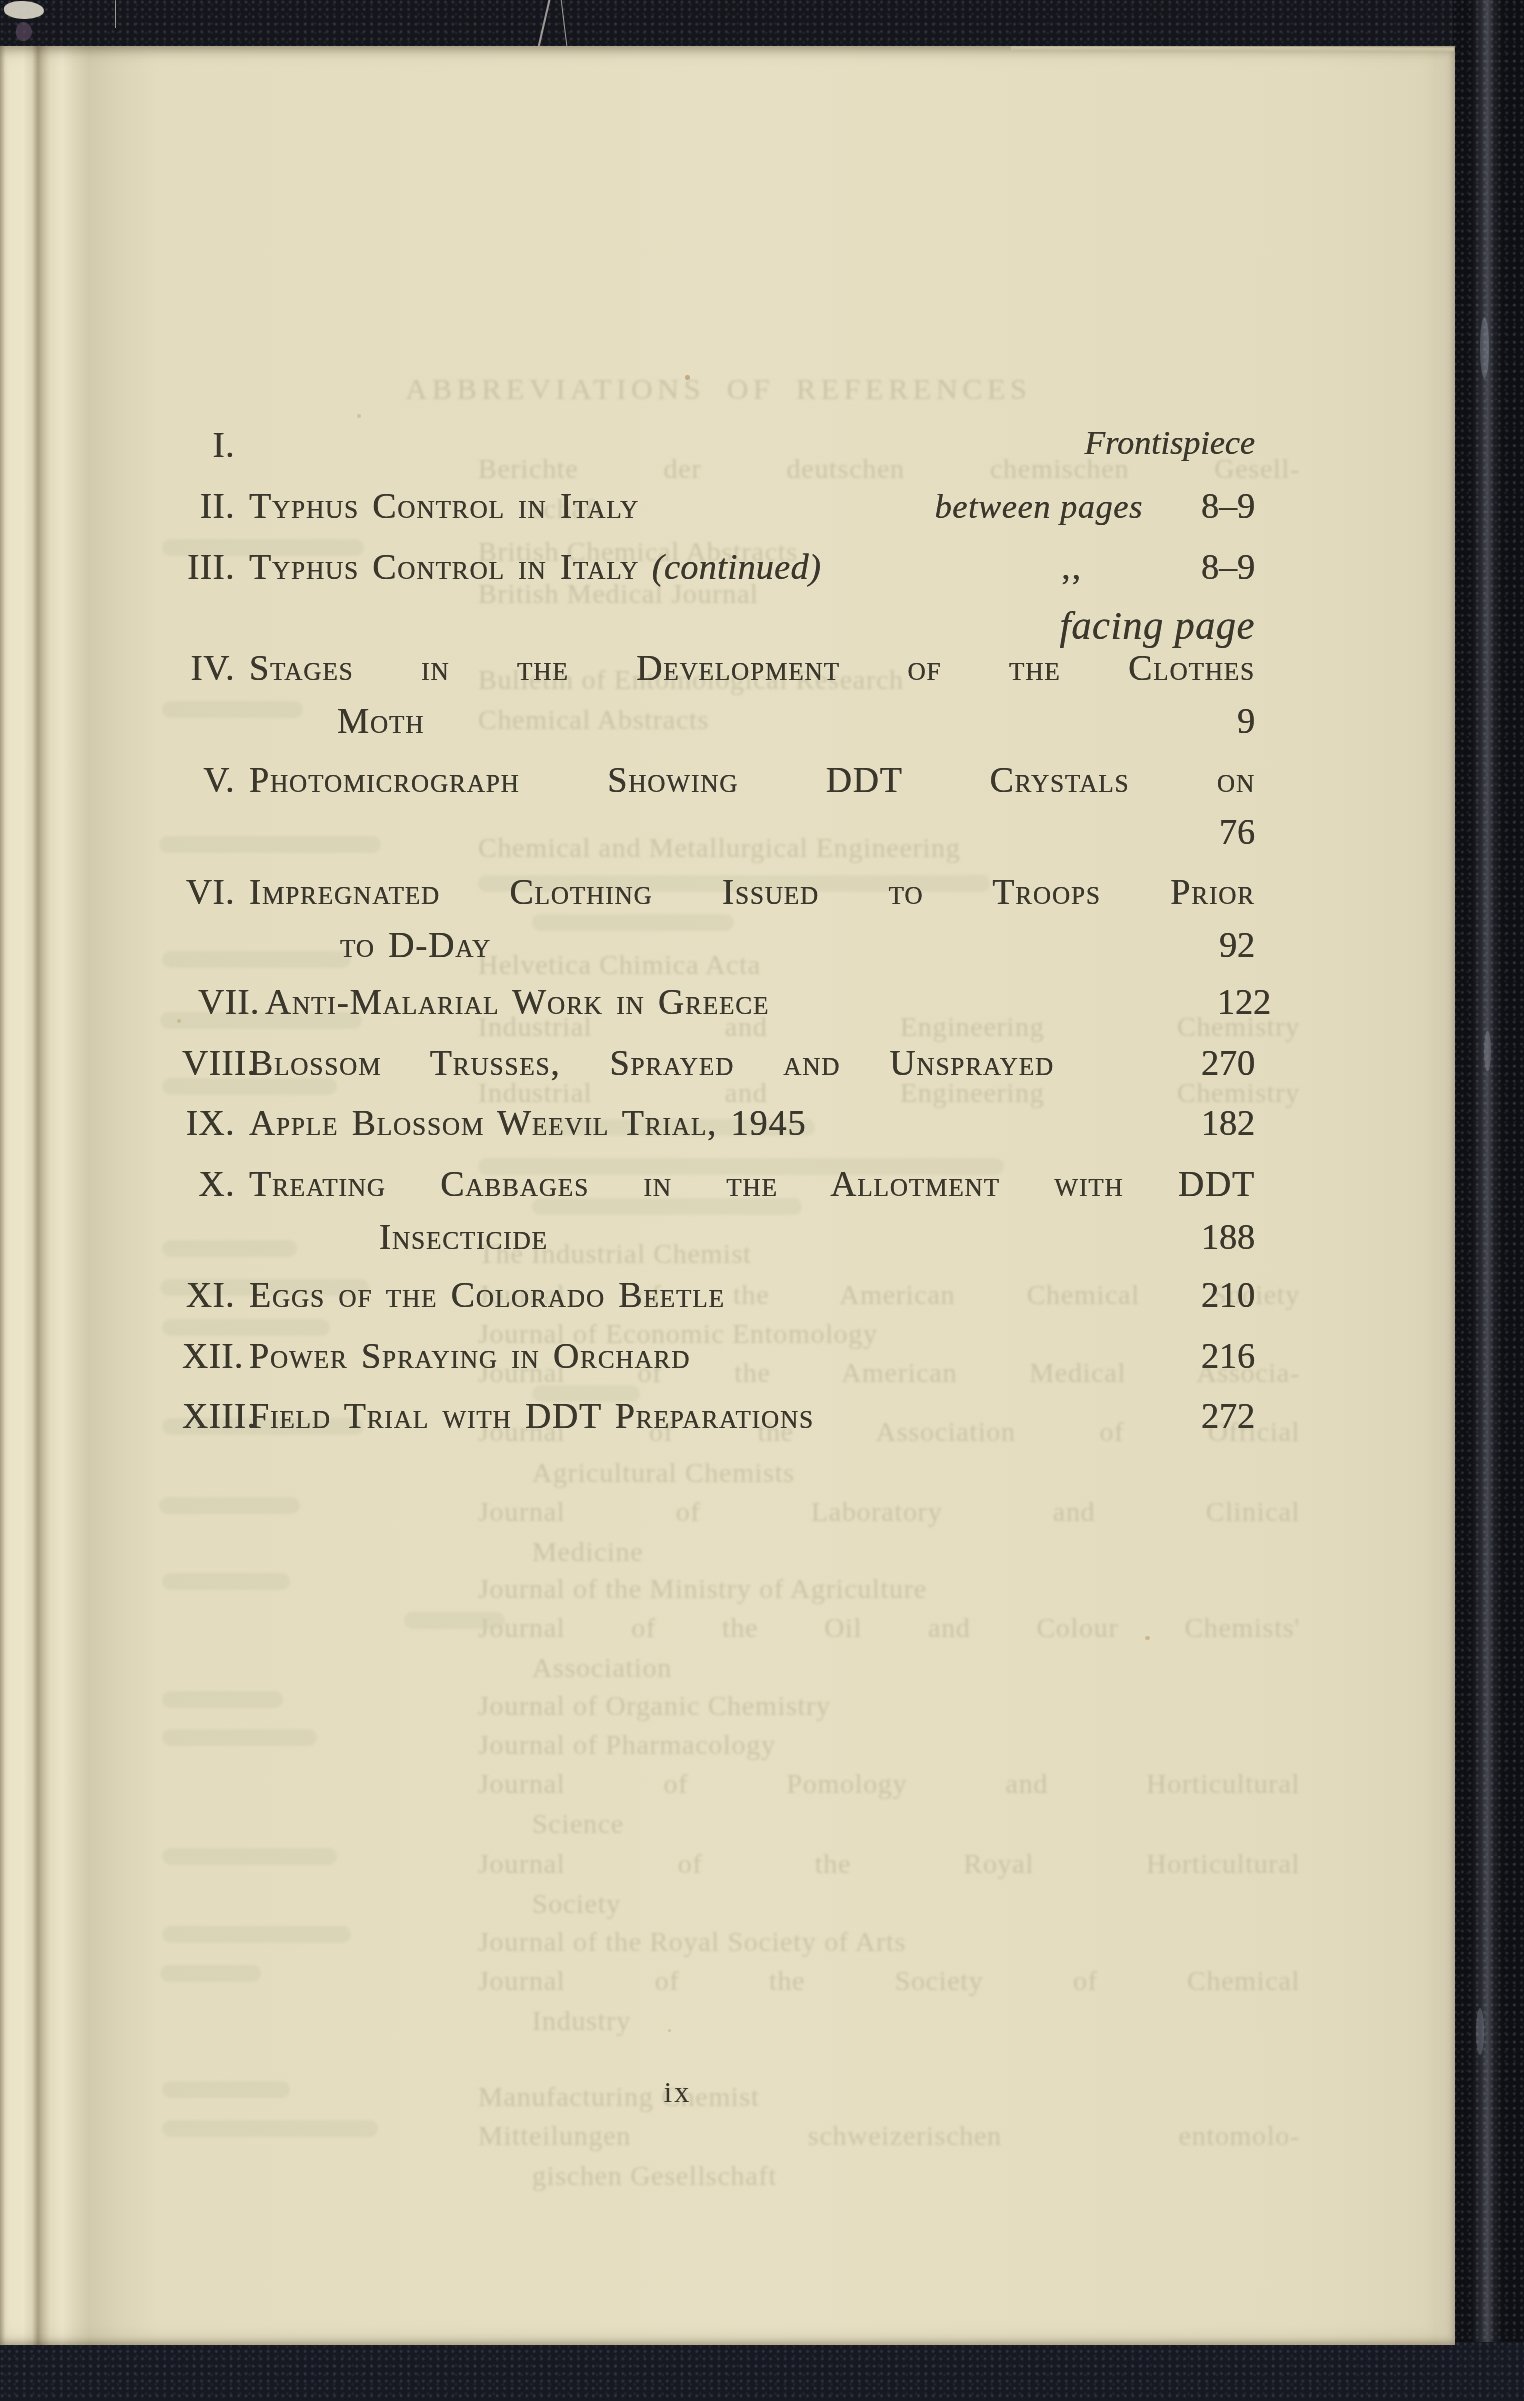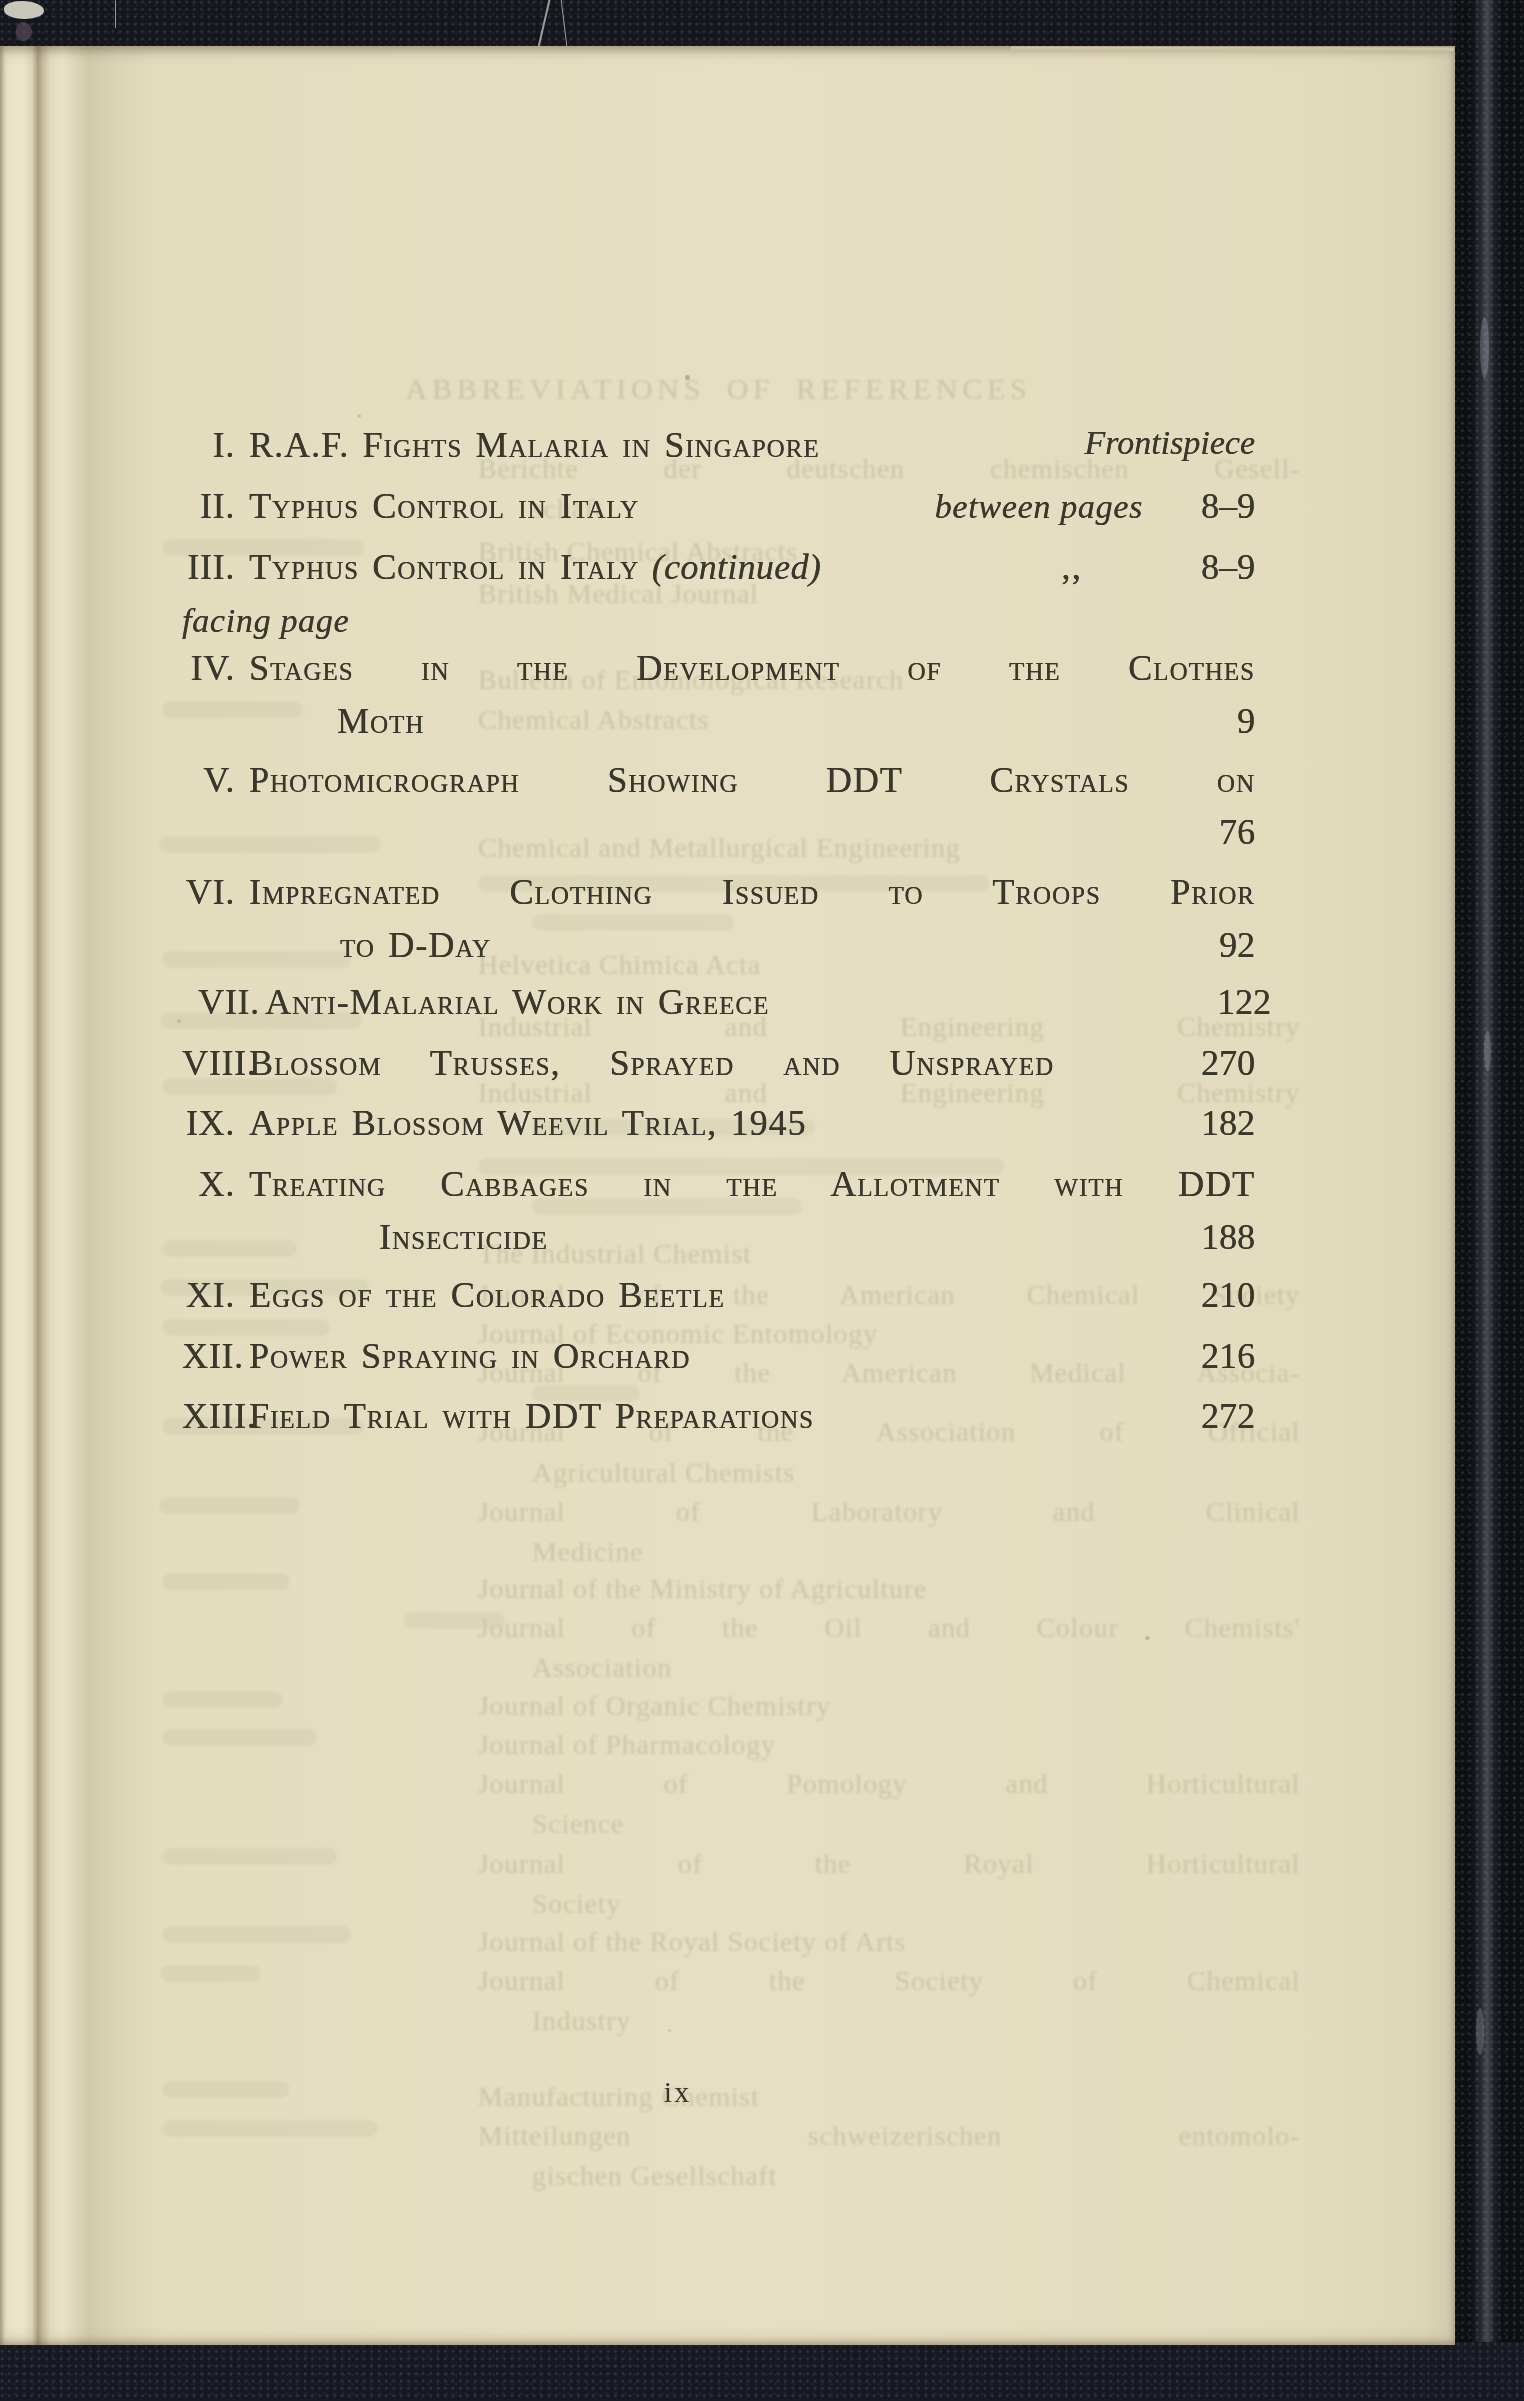--- a/index.html
+++ b/index.html
@@ -57,22 +57,22 @@
   .t1.wide{word-spacing:39px;}
   .t2{position:absolute;top:0;font-size:36px;font-variant:small-caps;letter-spacing:1px;
       word-spacing:3.4px;white-space:nowrap;text-shadow:0.2px 0 0 currentColor;}
   .suffix{font-variant:normal;font-style:italic;letter-spacing:0.3px;}
   .ref{position:absolute;right:0;display:flex;align-items:baseline;
        text-shadow:0.2px 0 0 currentColor;justify-content:flex-end;}
   .ref .pre{font-style:italic;font-size:34px;letter-spacing:0.7px;}
   .ref .pre.ditto{font-style:normal;font-size:36px;letter-spacing:1.3px;}
   .ref .pg{min-width:65px;text-align:right;font-size:36px;}
   .ref .pg.italic{font-style:italic;font-size:34px;min-width:0;}
-  .facing-row{position:absolute;left:182px;width:1073px;
-      font-style:italic;font-size:34px;letter-spacing:0.7px;
+  .facing-row{position:absolute;left:182px;width:1073px;text-align:right;
+      font-style:italic;font-size:40px;letter-spacing:0.7px;
       text-shadow:0.2px 0 0 currentColor;}
   #folio{position:absolute;left:610px;top:2075px;width:135px;text-align:center;
       font-size:30px;letter-spacing:2px;}
 
   
   #patch{position:absolute;left:4px;top:1.3px;width:40px;height:18px;background:#d9d5c6;
       border-radius:45% 60% 50% 55%;opacity:.92;}
   #purple{position:absolute;left:16px;top:21.6px;width:16px;height:19px;background:#5e4b63;
       border-radius:50% 60% 55% 45%;opacity:.65;}
   .thread{position:absolute;background:#cbc8bf;opacity:.75;border-radius:1.3px;}
@@ -166,21 +166,20 @@
       <div class="gbar" style="left: 532px; top: 1119px; width: 283px;"></div>
       <div class="gbar" style="left: 478px; top: 1158px; width: 526px;"></div>
       <div class="gbar" style="left: 532px; top: 1198px; width: 270px;"></div>
       <div class="gbar" style="left: 532px; top: 1385px; width: 108px;"></div>
     </div>
 
   <div id="content">
     <div id="rows">
         <div class="row" style="top: 424px;">
           <span class="num">I.</span>
-          <span class="t1">R.A.F. Fights Malaria in Singapore</span>
           <span class="ref" style="top: 0px;">
             <span class="pg italic">Frontispiece</span>
           </span>
         </div>
         <div class="row" style="top: 485px;">
           <span class="num">II.</span>
           <span class="t1">Typhus Control in Italy</span>
           <span class="ref" style="top: 0px;">
             <span class="pre" style="margin-right: 47px;">between pages</span>
             <span class="pg">8–9</span>

